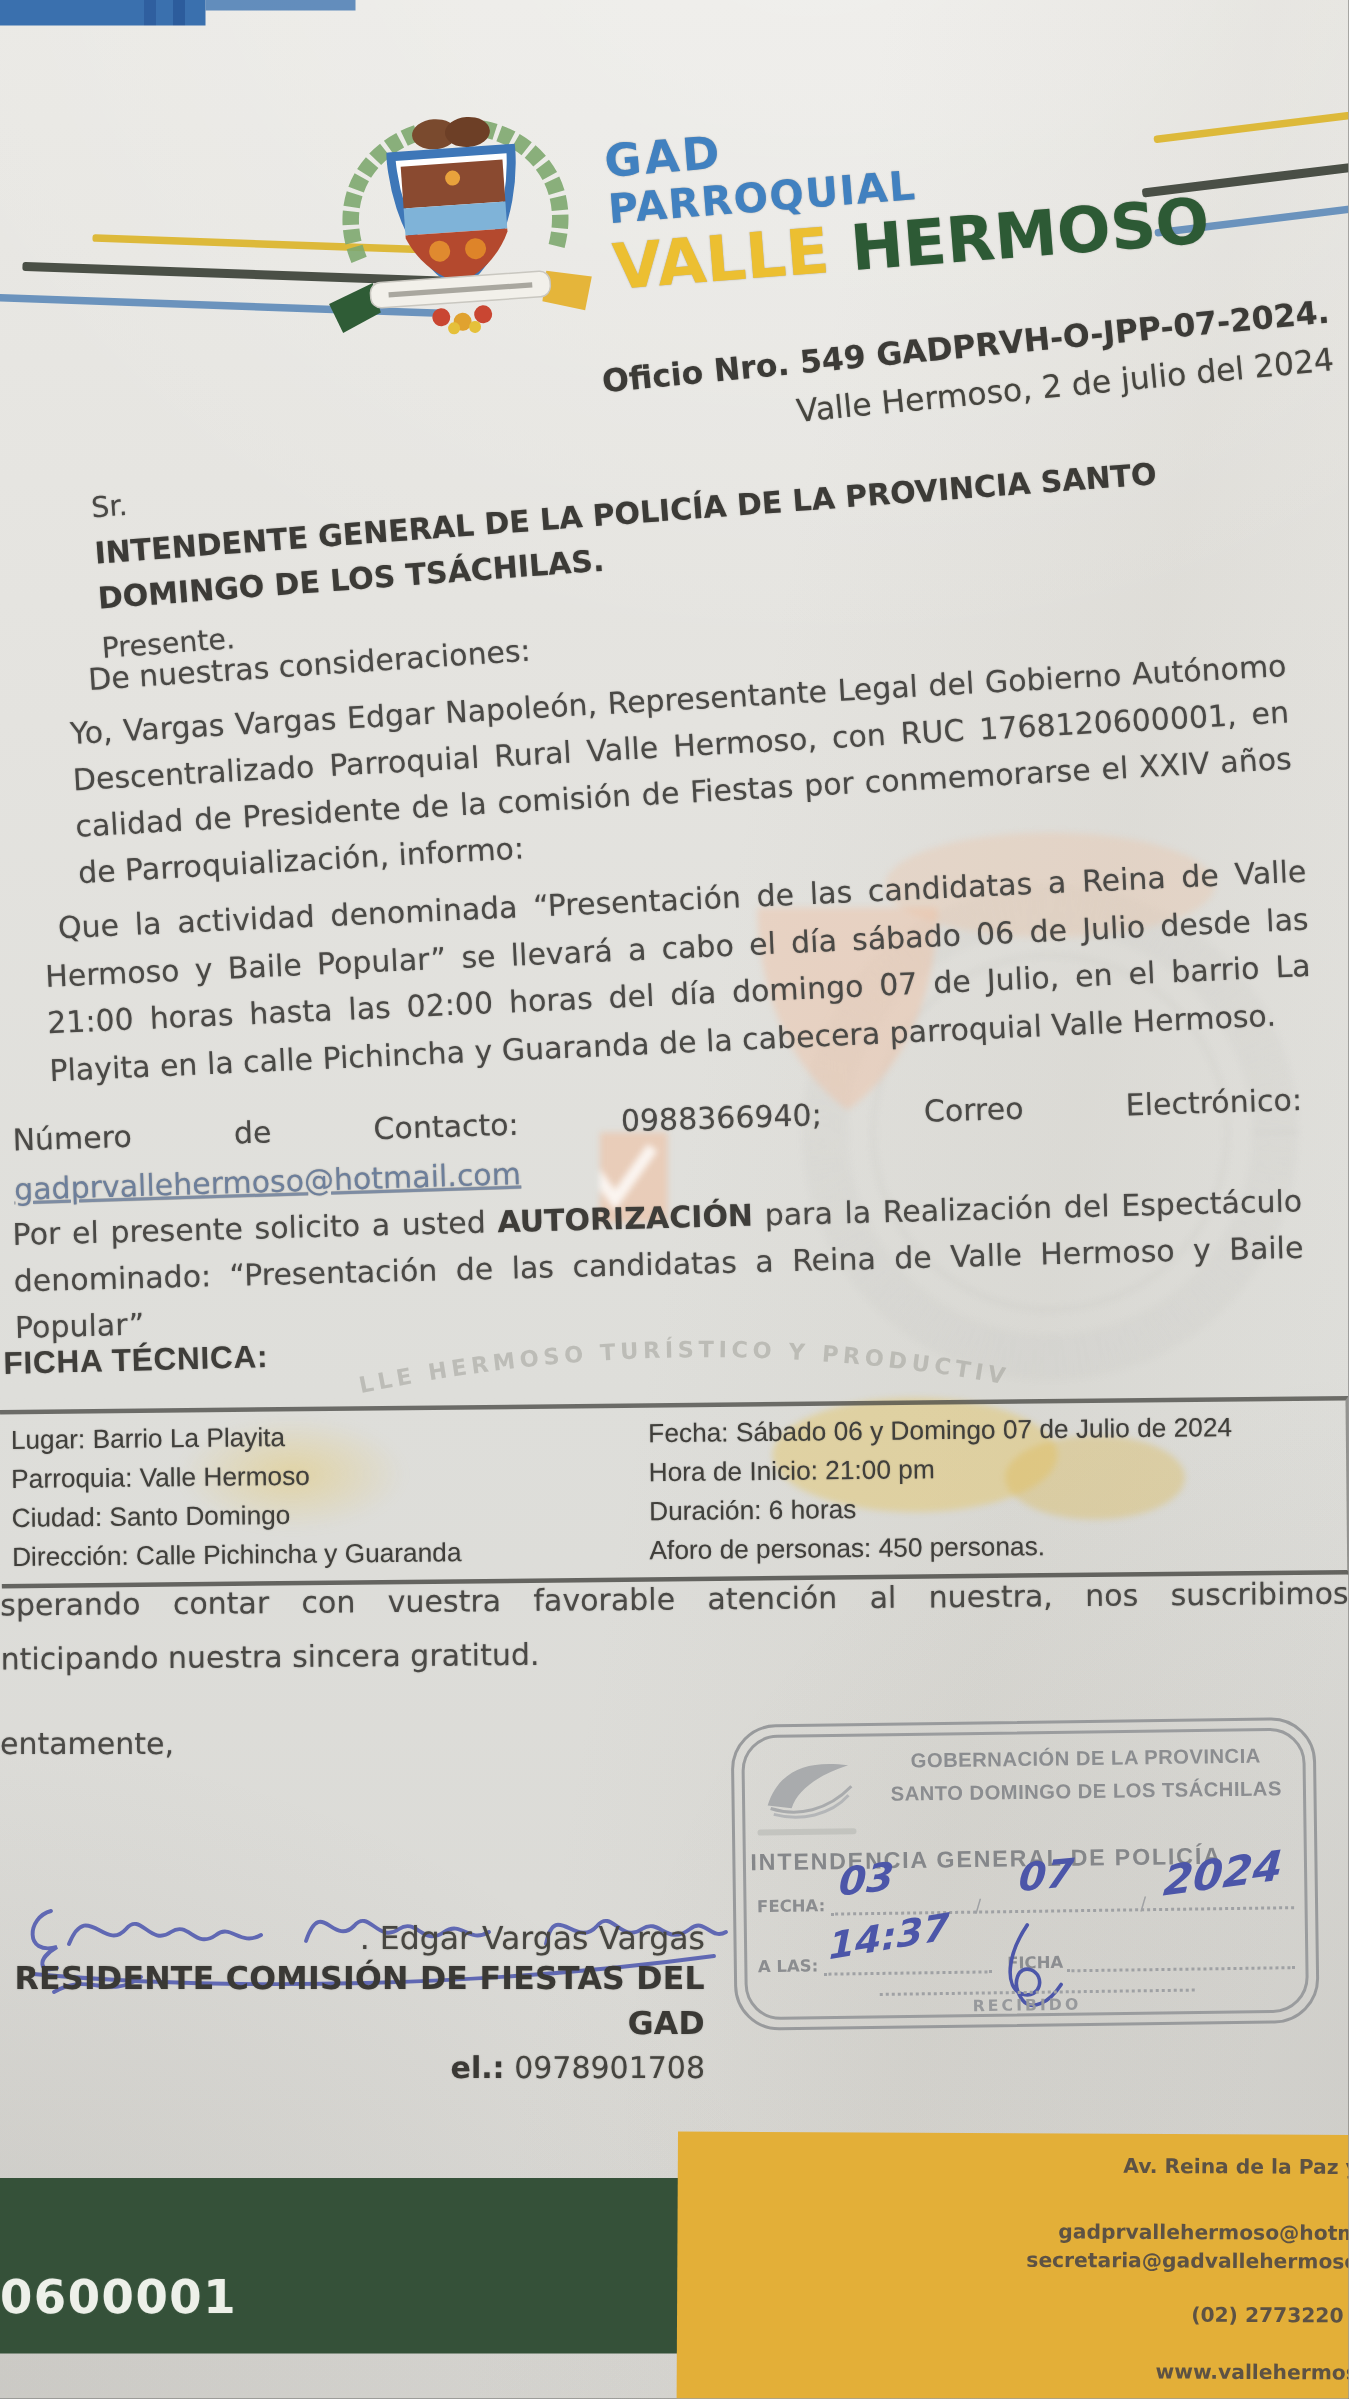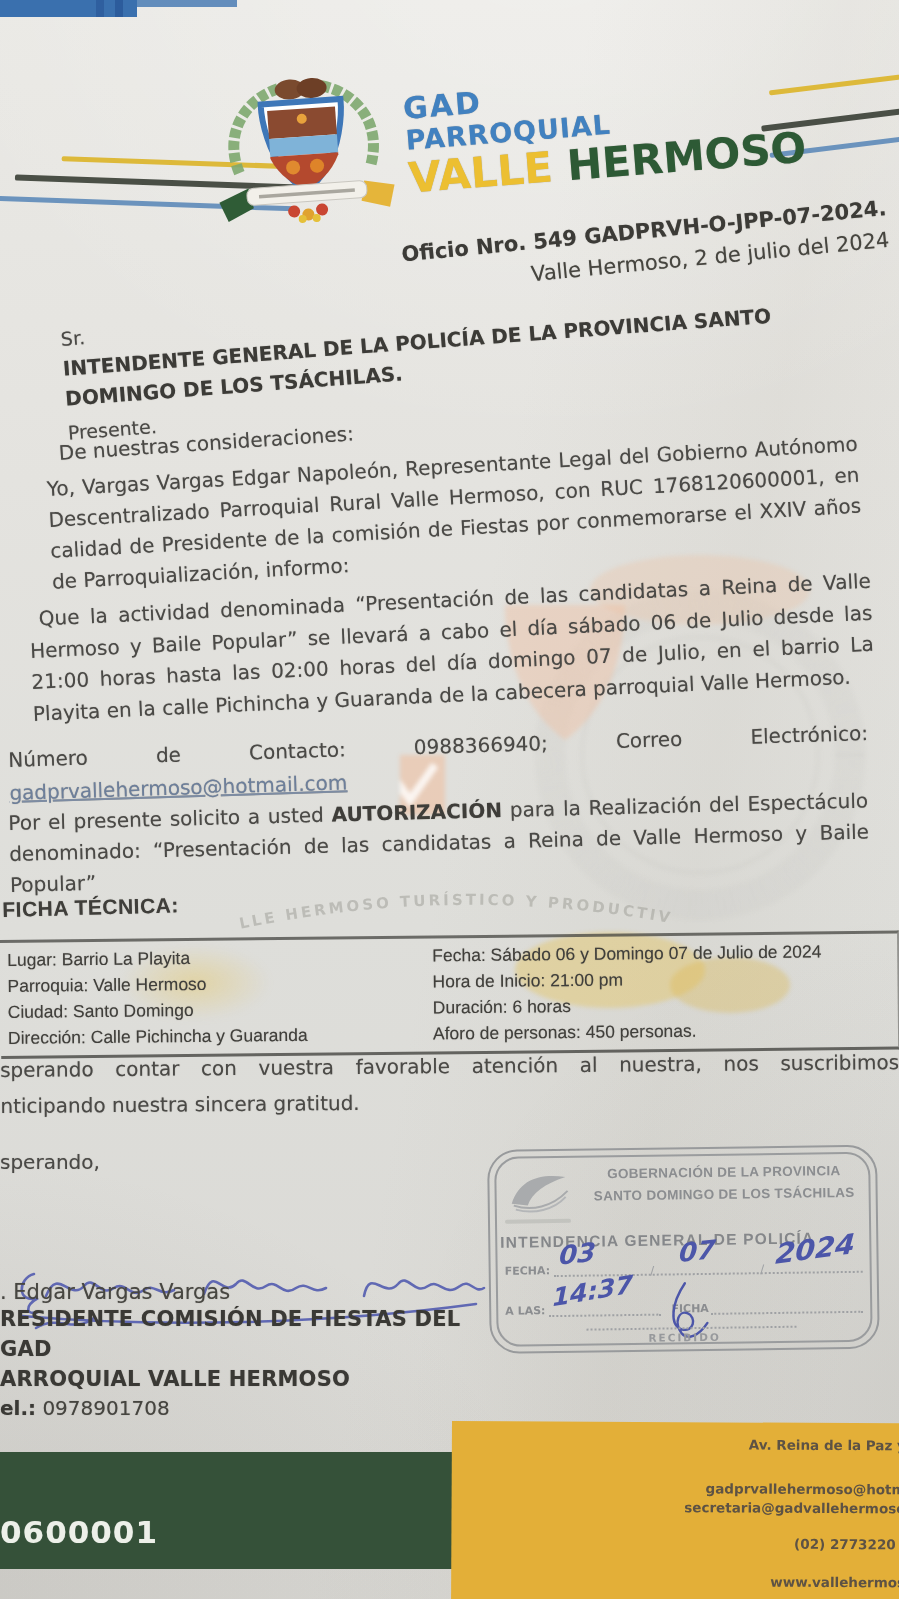--- a/index.html
+++ b/index.html
@@ -73,21 +73,21 @@
   .fleft { width:428px; padding-left:7px; }
   .fright { flex:1; padding-left:4px; }
 
   .closing { left:0; top:1058px; width:899px; transform:rotate(-.5deg); transform-origin:left top; font-size:20px; }
   .closing .line2 { margin-top:12px; }
 
   .farewell { left:0; top:1150px; font-size:20px; }
 
   .sig-svg { left:8px; top:1240px; }
 
-  .signer { left:0; top:1280px; width:470px; }
+  .signer { left:0; top:1280px; width:470px;text-align:right; }
   .signer-name { font-size:21px; color:#474641; }
   .signer-role { font-size:21px; font-weight:bold; color:#3a3935; line-height:30px; letter-spacing:.2px; }
   .signer-id, .signer-phone { font-size:20px; line-height:29px; color:#45443f; }
   .lbl { font-weight:bold; color:#3a3935; }
 
   
   .stamp { left:487px; top:1150px; width:390px; height:204px; transform:rotate(-.8deg); transform-origin:left top;
     border:2px solid #989a9c; border-radius:30px; color:#8b8d90; }
   .stamp-inner { position:absolute; inset:5px; border:2px solid #9a9c9e; border-radius:24px; }
   .stamp .org { position:absolute; left:95px; right:12px; text-align:center; font-weight:bold;
@@ -248,37 +248,36 @@
         <span>favorable</span>
         <span>atención</span>
         <span>al</span>
         <span>nuestra,</span>
         <span>nos</span>
         <span>suscribimos</span>
       </div>
     <div class="line2">nticipando nuestra sincera gratitud.</div>
   </div>
 
-  <div class="abs farewell t">sperando,</div>
+  <div class="abs farewell t">entamente,</div>
 
   <svg class="abs sig-svg" width="560" height="100">
     <g fill="none" stroke="#5a63b2" stroke-width="2.6" stroke-linecap="round" opacity="0.95">
       <path d="M26,34 C10,38 8,64 30,58 C16,66 18,76 30,72"></path>
       <path d="M38,56 C50,26 62,62 76,46 C86,34 92,58 106,48 C118,40 122,60 136,50 C146,42 152,58 166,50"></path>
       <path d="M196,54 C206,24 214,58 228,44 C238,32 244,56 258,46 C270,38 274,58 288,48 C300,40 304,56 318,48"></path>
       <path d="M356,56 C362,26 376,60 390,44 C400,32 406,56 420,46 C432,38 436,58 452,46 C462,38 466,54 476,48"></path>
       <path d="M14,76 C150,88 320,84 468,64"></path>
       <path d="M28,88 C52,74 64,94 86,78"></path>
     </g>
   </svg>
 
   <div class="abs signer t">
     <div class="signer-name">. Edgar Vargas Vargas</div>
     <div class="signer-role">RESIDENTE COMISIÓN DE FIESTAS DEL GAD</div>
-    <div class="signer-role">ARROQUIAL VALLE HERMOSO</div>
     <div class="signer-phone"><span class="lbl">el.:</span> <span>0978901708</span></div>
   </div>
 
   <div class="abs stamp">
     <div class="stamp-inner"></div>
 
     <svg class="abs" style="left:16px;top:18px" width="68" height="46">
       <path d="M6,34 C14,10 34,4 60,8 C40,14 26,24 22,36 Z" fill="#a9abad"></path>
       <path d="M8,36 C26,42 46,38 62,22" fill="none" stroke="#a9abad" stroke-width="2"></path>
       <path d="M10,40 C28,45 48,41 60,28" fill="none" stroke="#b4b6b8" stroke-width="2"></path>

